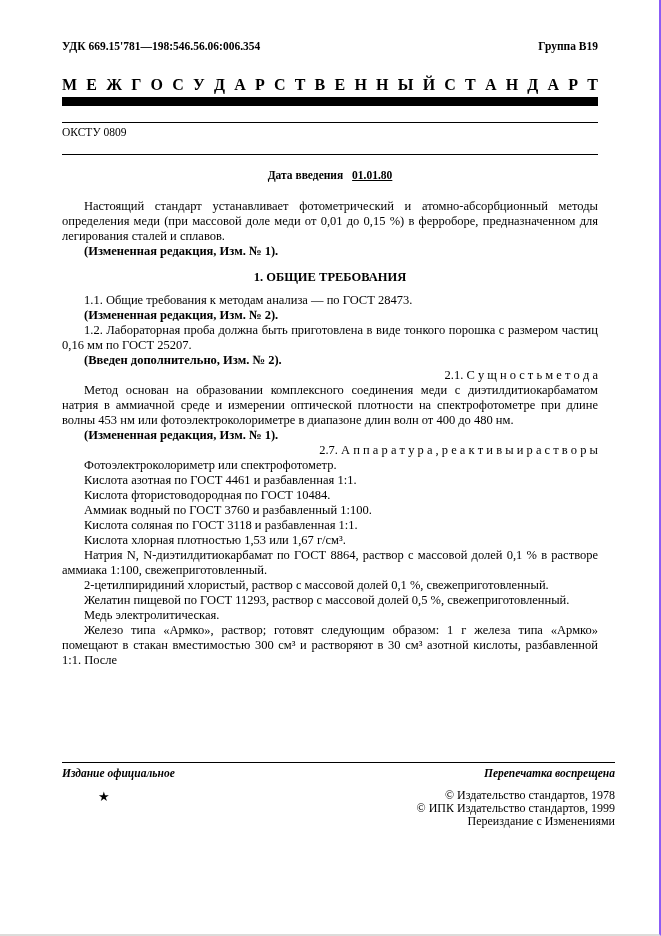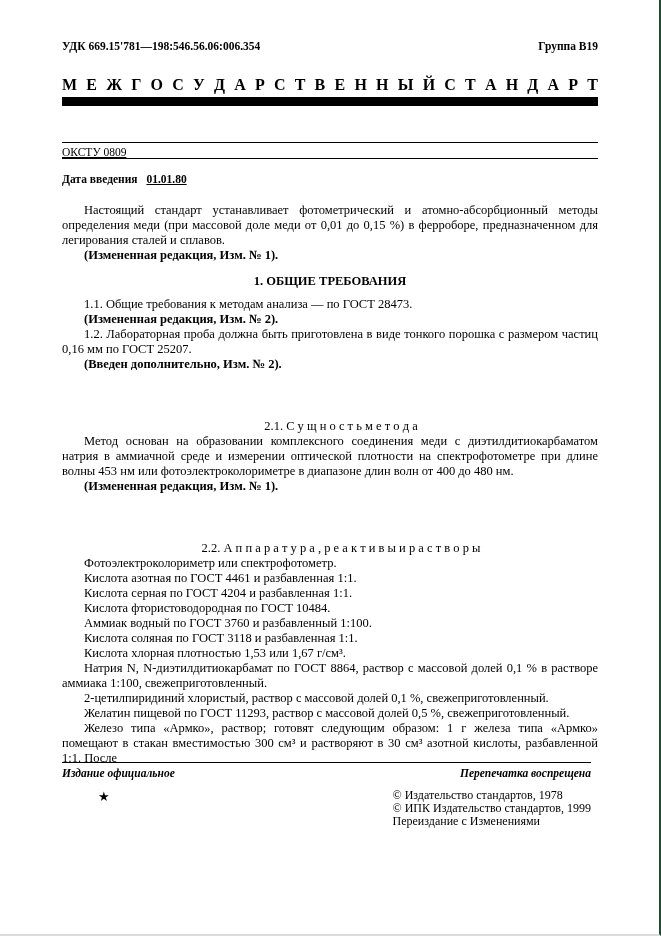--- a/index.html
+++ b/index.html
@@ -8,21 +8,21 @@
     width: 661px; height: 936px;
     background: #f2f2f0;
     font-family: "Liberation Serif", serif;
     color: #000;
   }
   .page {
     width: 661px; height: 936px;
     background: #ffffff;
     padding: 40px 61px 0 62px;
     position: relative;
-    border-right: 2px solid #14532d;
+    border-right: 2px solid #8b5cf6;
     border-bottom: 2px solid #dcdcda;
   }
   
   .topline {
     display: flex; justify-content: space-between;
     font-weight: bold; font-size: 11.5px;
   }
   
   .standard-line {
     margin-top: 24px;
@@ -38,61 +38,60 @@
   .title-ru { font-weight: bold; font-size: 13px; letter-spacing: 1.5px; }
   .subtitle-ru { font-weight: bold; font-size: 12px; margin-top: 11px; }
   .title-en { font-size: 11px; margin-top: 9px; line-height: 12.5px; }
   .subtitle-en { font-size: 11px; line-height: 12.5px; }
   .title-right {
     flex: 1; text-align: center; padding-top: 10px; padding-right: 28px;
     font-weight: bold; font-size: 15px; line-height: 14px; letter-spacing: 0.5px;
   }
   
   .okstu-row {
-    margin-top: 36px;
+    margin-top: 16px;
     border-top: 1px solid #000; border-bottom: 1px solid #000;
-    padding: 3px 0 0 0;
+    padding: 3px 0 16px 0;
     font-size: 11.5px;
-    text-decoration: underline;
   }
   
   .date-row {
     margin-top: 14px;
-    text-align: left;
+    text-align: center;
     font-weight: bold; font-size: 11.5px;
   }
   .date-value { text-decoration: underline; margin-left: 6px; }
   
   .doc-body { margin-top: 18px; }
   .para {
     margin: 0;
     font-size: 12.5px;
     line-height: 15px;
     text-align: justify;
     text-indent: 22px;
   }
   .para.bold { font-weight: bold; }
   .para.heading {
     font-weight: bold;
     text-align: center;
     text-indent: 0;
     margin: 11px 0 8px 0;
   }
-  .para.spaced { text-align: center; margin-top: 47px; }
+  .para.spaced { text-align: right; }
   
-  .page-footer { position: absolute; left: 62px; right: 68px; top: 762px; }
+  .page-footer { position: absolute; left: 62px; right: 44px; top: 762px; }
   .footer-rule { border-top: 1px solid #000; }
   .footer-row {
     display: flex; justify-content: space-between;
     margin-top: 4px;
     font-weight: bold; font-style: italic; font-size: 11.5px;
   }
   .footer-bottom { display: flex; justify-content: space-between; margin-top: 10px; }
   .star { font-size: 13px; margin-left: 36px; font-style: normal; }
-  .copyright { font-size: 12px; line-height: 12.8px; }
+  .copyright { text-align: right; font-size: 12px; line-height: 12.8px; }
 </style>
 </head>
 <body>
 
 <div class="page">
 
   <div class="topline">
     <span>УДК 669.15'781—198:546.56.06:006.354</span>
     <span>Группа В19</span>
   </div>
@@ -112,31 +111,31 @@
       <p class="para normal">Настоящий стандарт устанавливает фотометрический и атомно-абсорбционный методы определения меди (при массовой доле меди от 0,01 до 0,15 %) в ферроборе, предназначенном для легирования сталей и сплавов.</p>
       <p class="para bold">(Измененная редакция, Изм. № 1).</p>
       <p class="para heading">1. ОБЩИЕ ТРЕБОВАНИЯ</p>
       <p class="para normal">1.1. Общие требования к методам анализа — по ГОСТ 28473.</p>
       <p class="para bold">(Измененная редакция, Изм. № 2).</p>
       <p class="para normal">1.2. Лабораторная проба должна быть приготовлена в виде тонкого порошка с размером частиц 0,16 мм по ГОСТ 25207.</p>
       <p class="para bold">(Введен дополнительно, Изм. № 2).</p>
       <p class="para spaced">2.1. С у щ н о с т ь   м е т о д а</p>
       <p class="para normal">Метод основан на образовании комплексного соединения меди с диэтилдитиокарбаматом натрия в аммиачной среде и измерении оптической плотности на спектрофотометре при длине волны 453 нм или фотоэлектроколориметре в диапазоне длин волн от 400 до 480 нм.</p>
       <p class="para bold">(Измененная редакция, Изм. № 1).</p>
-      <p class="para spaced">2.2. А п п а р а т у р а ,   р е а к т и в ы   и   р а с т в о р ы</p>
+      <p class="para spaced">2.7. А п п а р а т у р а ,   р е а к т и в ы   и   р а с т в о р ы</p>
       <p class="para normal">Фотоэлектроколориметр или спектрофотометр.</p>
       <p class="para normal">Кислота азотная по ГОСТ 4461 и разбавленная 1:1.</p>
-      <p class="para normal">Кислота серная по ГОСТ 4204 и разбавленная 1:1.</p>
       <p class="para normal">Кислота фтористоводородная по ГОСТ 10484.</p>
       <p class="para normal">Аммиак водный по ГОСТ 3760 и разбавленный 1:100.</p>
       <p class="para normal">Кислота соляная по ГОСТ 3118 и разбавленная 1:1.</p>
       <p class="para normal">Кислота хлорная плотностью 1,53 или 1,67 г/см³.</p>
       <p class="para normal">Натрия N, N-диэтилдитиокарбамат по ГОСТ 8864, раствор с массовой долей 0,1 % в растворе аммиака 1:100, свежеприготовленный.</p>
       <p class="para normal">2-цетилпиридиний хлористый, раствор с массовой долей 0,1 %, свежеприготовленный.</p>
       <p class="para normal">Желатин пищевой по ГОСТ 11293, раствор с массовой долей 0,5 %, свежеприготовленный.</p>
+      <p class="para normal">Медь электролитическая.</p>
       <p class="para normal">Железо типа «Армко», раствор; готовят следующим образом: 1 г железа типа «Армко» помещают в стакан вместимостью 300 см³ и растворяют в 30 см³ азотной кислоты, разбавленной 1:1. После</p>
     </div>
 
   <div class="page-footer">
     <div class="footer-rule"></div>
     <div class="footer-row">
       <span>Издание официальное</span>
       <span>Перепечатка воспрещена</span>
     </div>
     <div class="footer-bottom">

